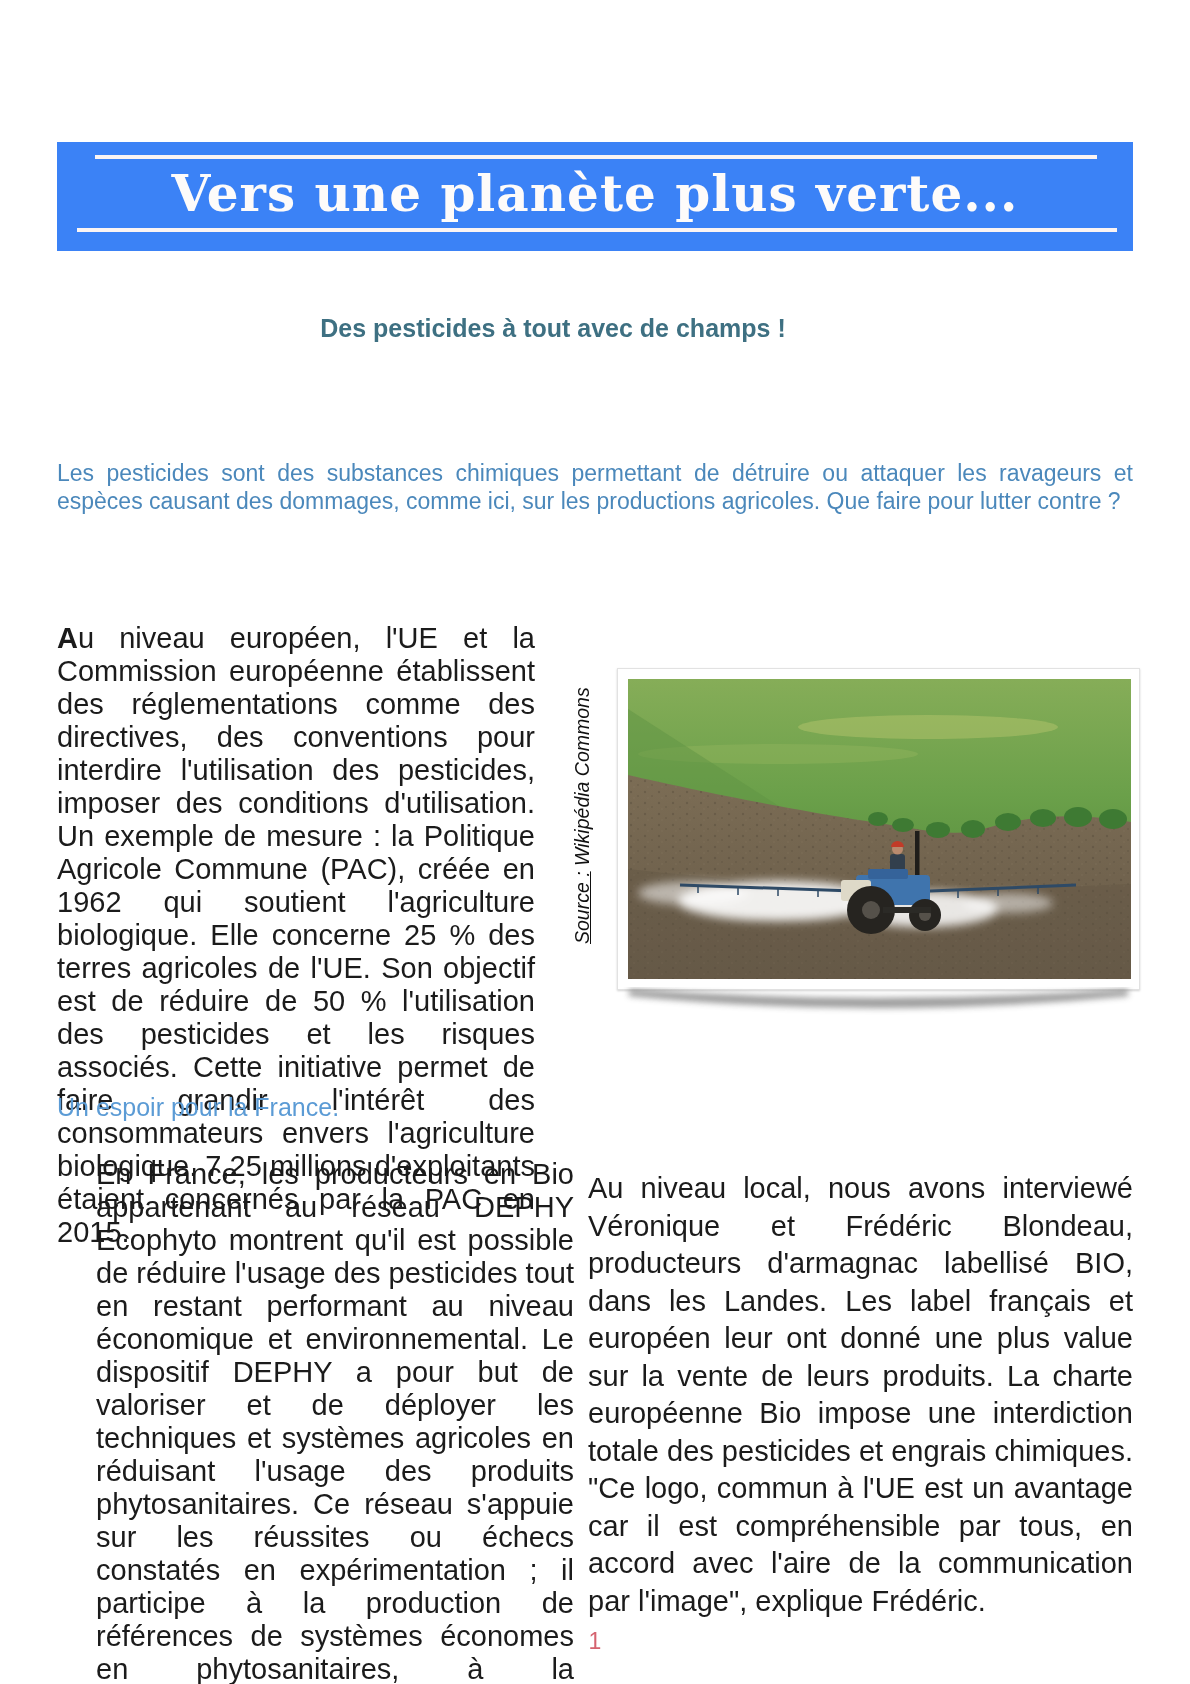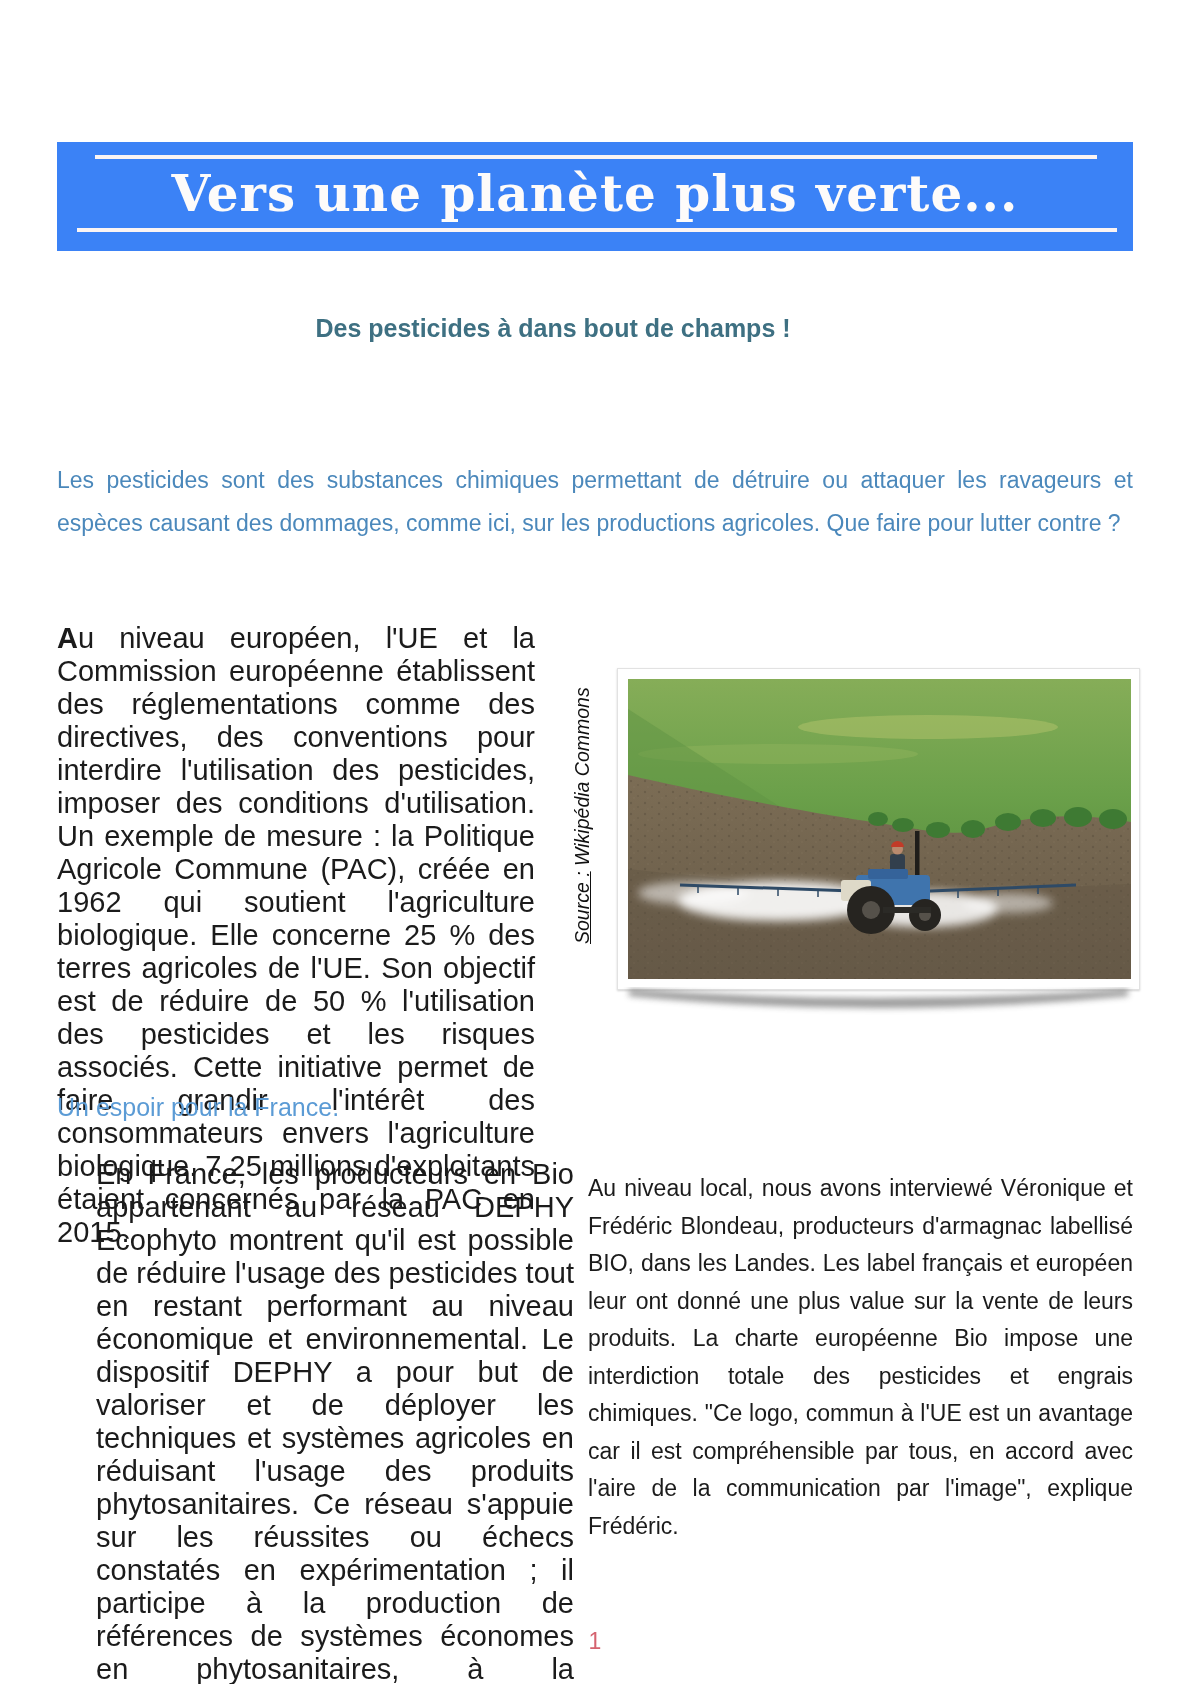--- a/index.html
+++ b/index.html
@@ -29,39 +29,39 @@
   
   .headline{
     position:absolute;left:57px;top:314px;width:1076px;
     box-sizing:border-box;padding-right:84px;
     text-align:center;
     font-size:25px;font-weight:700;color:#3e7082;
   }
   
   .intro{
     position:absolute;left:57px;top:459px;width:1076px;
-    font-size:23px;line-height:43px;color:#4b88bb;
+    font-size:23px;line-height:28px;color:#4b88bb;
     text-align:justify;
   }
   
   .col-left{position:absolute;left:57px;width:478px;}
   .body-text{
     font-size:29px;line-height:33px;text-align:justify;color:#1b1b1b;
   }
   .p1{top:622px;}
   .p1 .dropcap{font-weight:700;}
   .subheading{
     position:absolute;font-size:25px;color:#5b9bd5;white-space:nowrap;
   }
   .sub-left{left:57px;top:1093px;}
   .p2{top:1158px;margin-left:39px;}
   .sub-right{left:588px;top:1099px;}
   .col-right-p{
     position:absolute;left:588px;top:1170px;width:545px;
-    font-size:23px;line-height:37.5px;text-align:justify;color:#1b1b1b;
+    font-size:29px;line-height:37.5px;text-align:justify;color:#1b1b1b;
   }
   
   .photo-frame{
     position:absolute;left:617px;top:668px;width:523px;height:322px;
     box-sizing:border-box;background:#ffffff;padding:10px;
     border:1px solid #e2e2e2;
     box-shadow:0 1px 2px rgba(0,0,0,.18);
   }
   .photo-frame svg{display:block;width:503px;height:300px;}
   .photo-shadow{position:absolute;left:617px;top:987px;width:523px;height:36px;}
@@ -87,21 +87,21 @@
 <body>
 
 <div class="page">
 
   <div class="banner">
     <div class="rule top"></div>
     <div class="rule bottom"></div>
     <h1>Vers une planète plus verte...</h1>
   </div>
 
-  <div class="headline">Des pesticides à dans bout de champs !</div>
+  <div class="headline">Des pesticides à tout avec de champs !</div>
 
   <div class="intro">Les pesticides sont des substances chimiques permettant de détruire ou attaquer les ravageurs et espèces causant des dommages, comme ici, sur les productions agricoles. Que faire pour lutter contre ?</div>
 
   <div class="col-left body-text p1">
     <span class="dropcap">A</span><span>u niveau européen, l'UE et la Commission européenne établissent des réglementations comme des directives, des conventions pour interdire l'utilisation des pesticides, imposer des conditions d'utilisation. Un exemple de mesure : la Politique Agricole Commune (PAC), créée en 1962 qui soutient l'agriculture biologique. Elle concerne 25 % des terres agricoles de l'UE. Son objectif est de réduire de 50 % l'utilisation des pesticides et les risques associés. Cette initiative permet de faire grandir l'intérêt des consommateurs envers l'agriculture biologique. 7,25 millions d'exploitants étaient concernés par la PAC en 2015.</span>
   </div>
 
   <div class="subheading sub-left">Un espoir pour la France.</div>
 
   <div class="col-left body-text p2">En France, les producteurs en Bio appartenant au réseau DEPHY Ecophyto montrent qu'il est possible de réduire l'usage des pesticides tout en restant performant au niveau économique et environnemental. Le dispositif DEPHY a pour but de valoriser et de déployer les techniques et systèmes agricoles en réduisant l'usage des produits phytosanitaires. Ce réseau s'appuie sur les réussites ou échecs constatés en expérimentation ; il participe à la production de références de systèmes économes en phytosanitaires, à la compréhension des processus en jeu et contribue à identifier des besoins de recherches complémentaires.</div>

